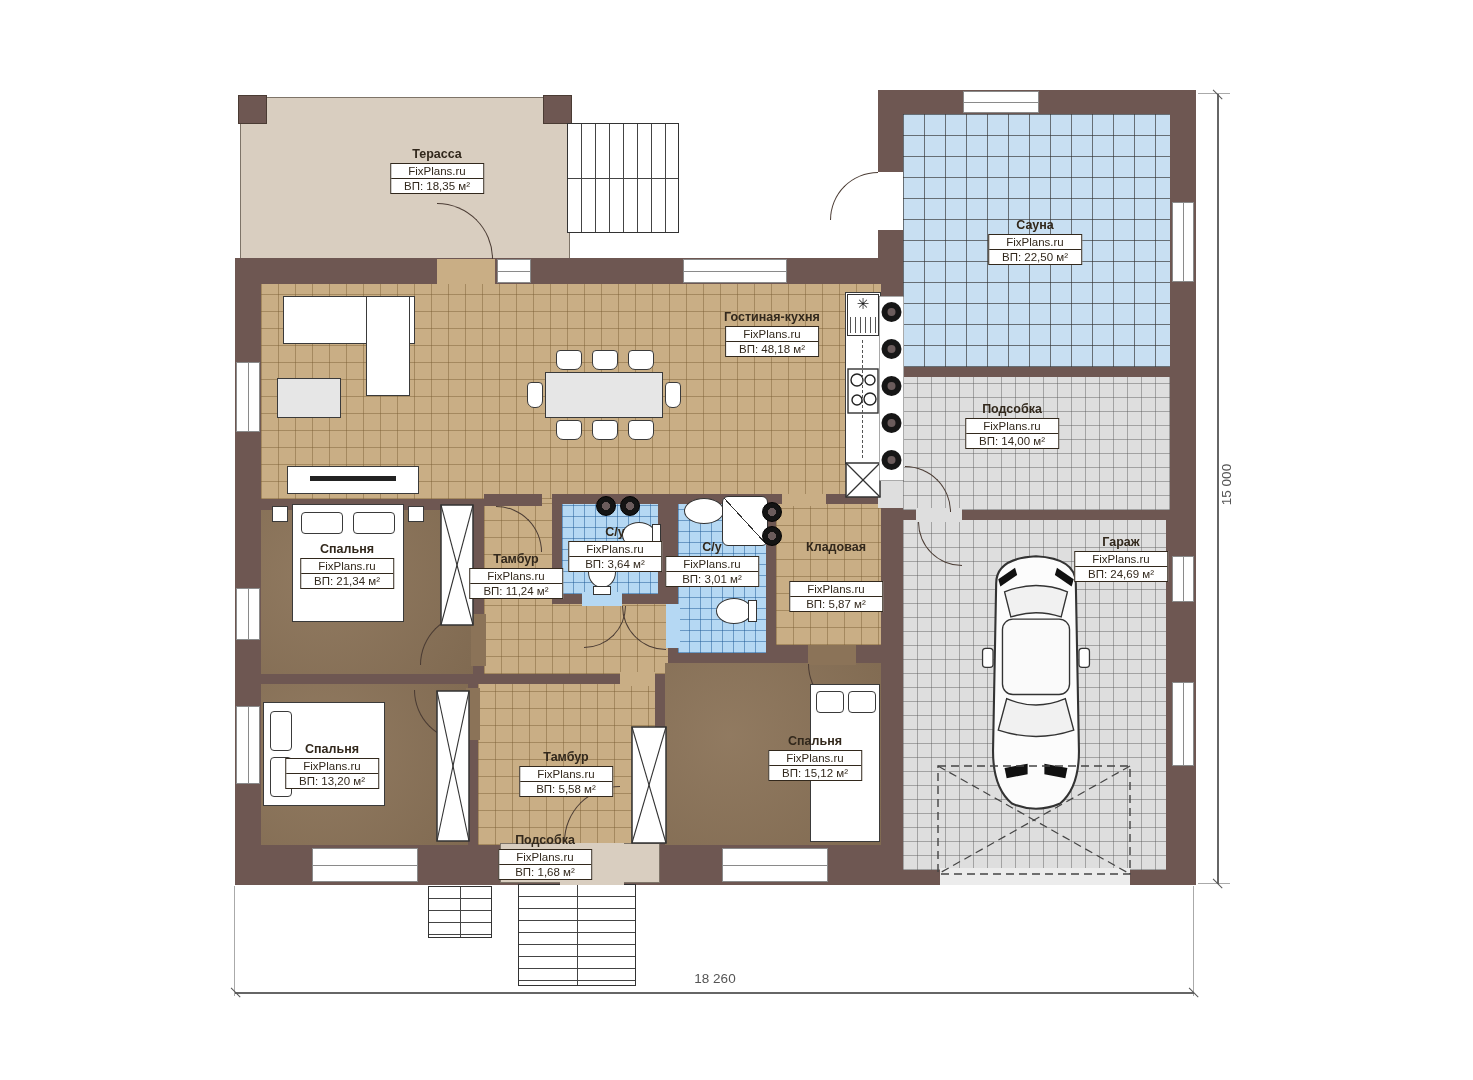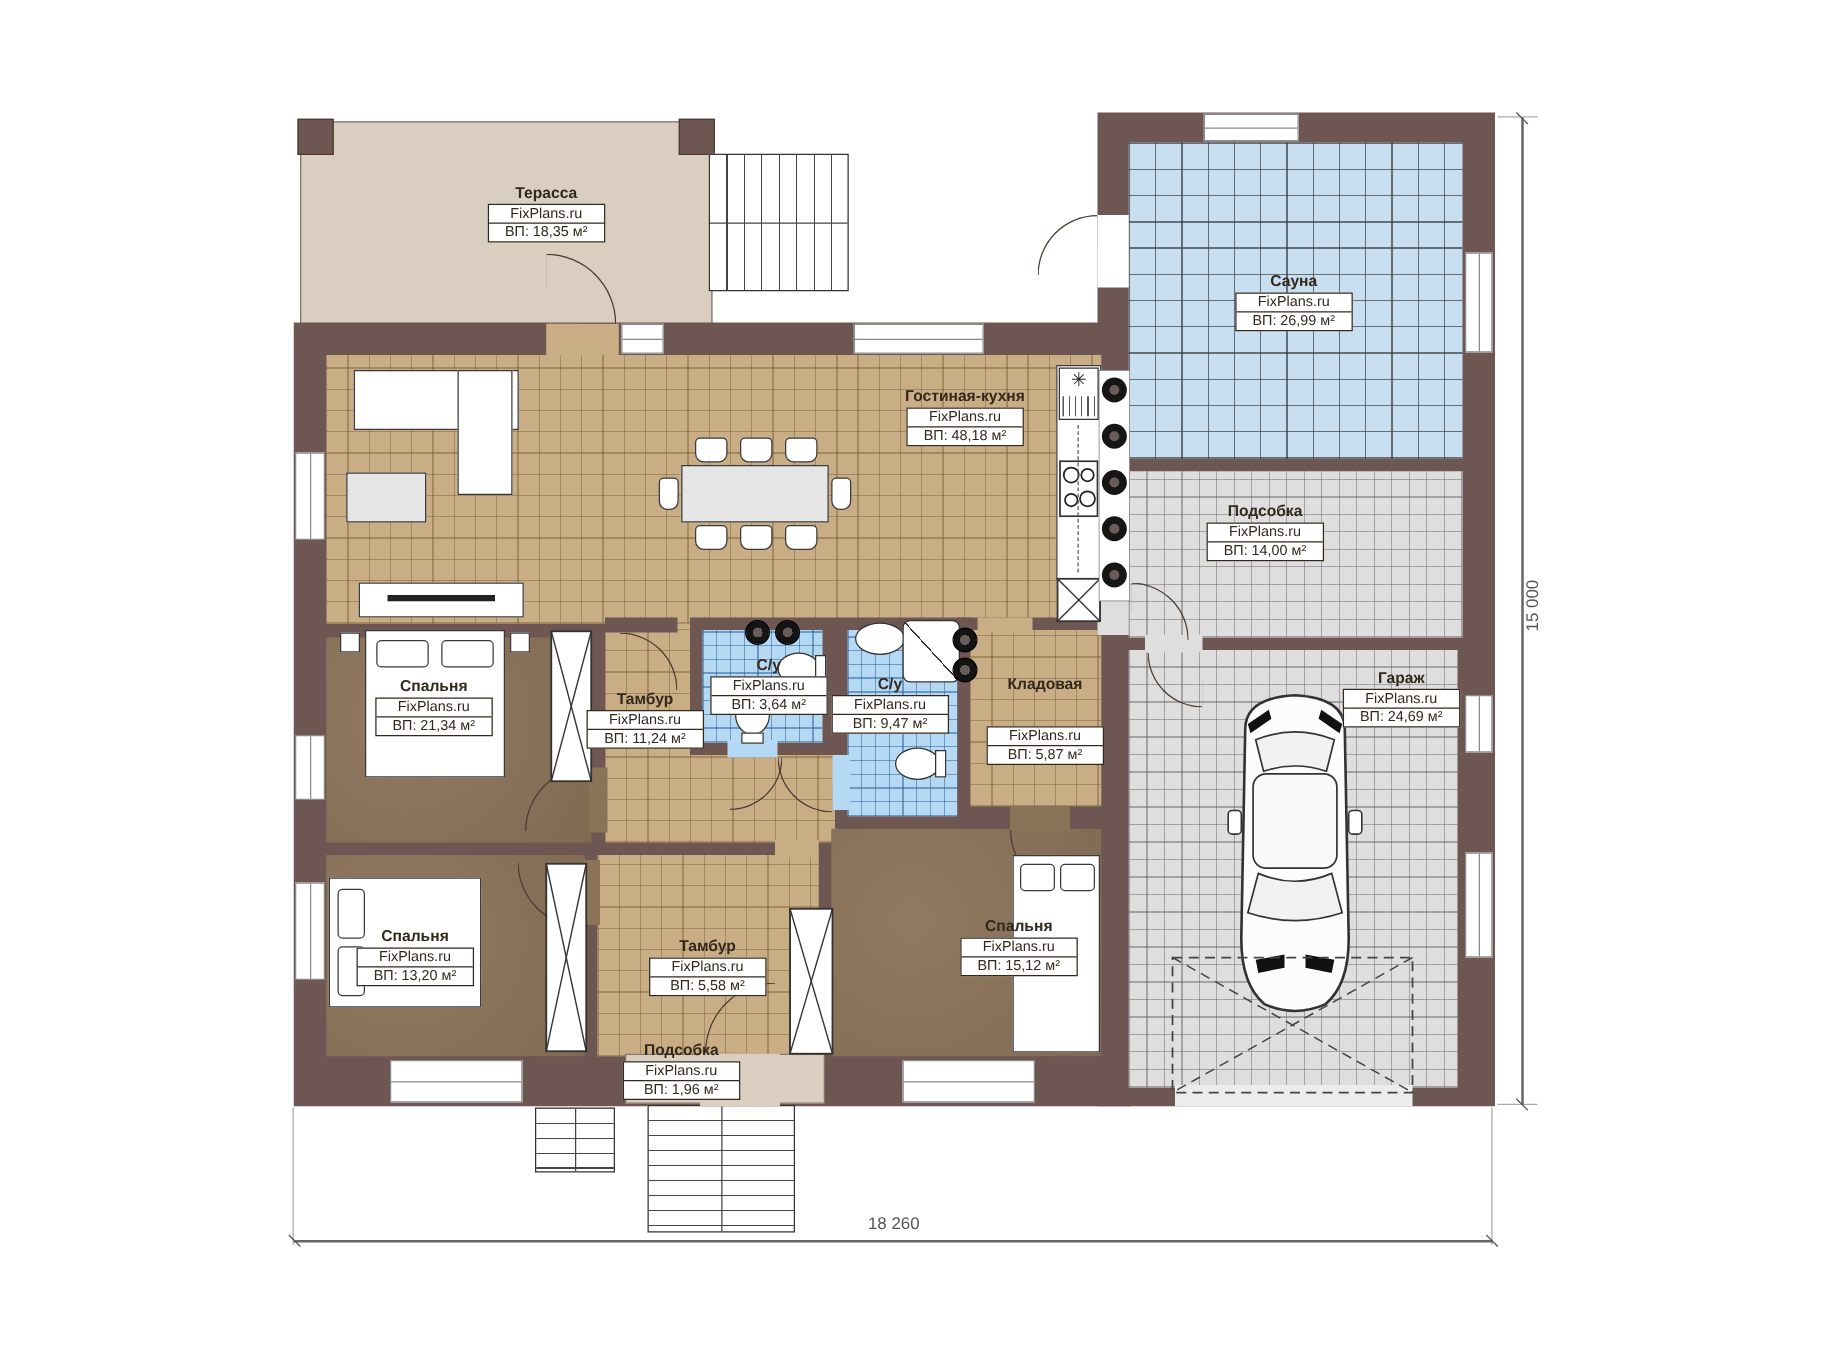--- a/index.html
+++ b/index.html
@@ -263,21 +263,21 @@
     <div class="name">Терасса</div>
     <div class="box">
         <div class="brand">FixPlans.ru</div>
     <div class="area">ВП: 18,35 м²</div>
       </div>
   </div>
   <div class="rlabel" style="left:1035px;top:218px;">
     <div class="name">Сауна</div>
     <div class="box">
         <div class="brand">FixPlans.ru</div>
-    <div class="area">ВП: 26,99 м²</div>
+    <div class="area">ВП: 22,50 м²</div>
       </div>
   </div>
   <div class="rlabel" style="left:772px;top:310px;">
     <div class="name">Гостиная-кухня</div>
     <div class="box">
         <div class="brand">FixPlans.ru</div>
     <div class="area">ВП: 48,18 м²</div>
       </div>
   </div>
   <div class="rlabel" style="left:1012px;top:402px;">
@@ -305,21 +305,21 @@
     <div class="name">С/у</div>
     <div class="box">
         <div class="brand">FixPlans.ru</div>
     <div class="area">ВП: 3,64 м²</div>
       </div>
   </div>
   <div class="rlabel" style="left:712px;top:540px;">
     <div class="name">С/у</div>
     <div class="box">
         <div class="brand">FixPlans.ru</div>
-    <div class="area">ВП: 9,47 м²</div>
+    <div class="area">ВП: 3,01 м²</div>
       </div>
   </div>
   <div class="rlabel" style="left:836px;top:540px;gap:25px;">
     <div class="name">Кладовая</div>
     <div class="box">
         <div class="brand">FixPlans.ru</div>
     <div class="area">ВП: 5,87 м²</div>
       </div>
   </div>
   <div class="rlabel" style="left:1121px;top:535px;">
@@ -347,21 +347,21 @@
     <div class="name">Спальня</div>
     <div class="box">
         <div class="brand">FixPlans.ru</div>
     <div class="area">ВП: 15,12 м²</div>
       </div>
   </div>
   <div class="rlabel" style="left:545px;top:833px;">
     <div class="name">Подсобка</div>
     <div class="box">
         <div class="brand">FixPlans.ru</div>
-    <div class="area">ВП: 1,96 м²</div>
+    <div class="area">ВП: 1,68 м²</div>
       </div>
   </div>
 
   <div class="extline" style="left:234px;top:886px;width:1px;height:110px;"></div>
   <div class="extline" style="left:1193px;top:886px;width:1px;height:110px;"></div>
   <div class="dimline" style="left:235px;top:992px;width:959px;height:1.5px;"></div>
   <div class="tick" style="left:229px;top:992px;"></div>
   <div class="tick" style="left:1187px;top:992px;"></div>
   <div class="dimtext" style="left:650px;top:971px;width:130px;">18 260</div>
 

